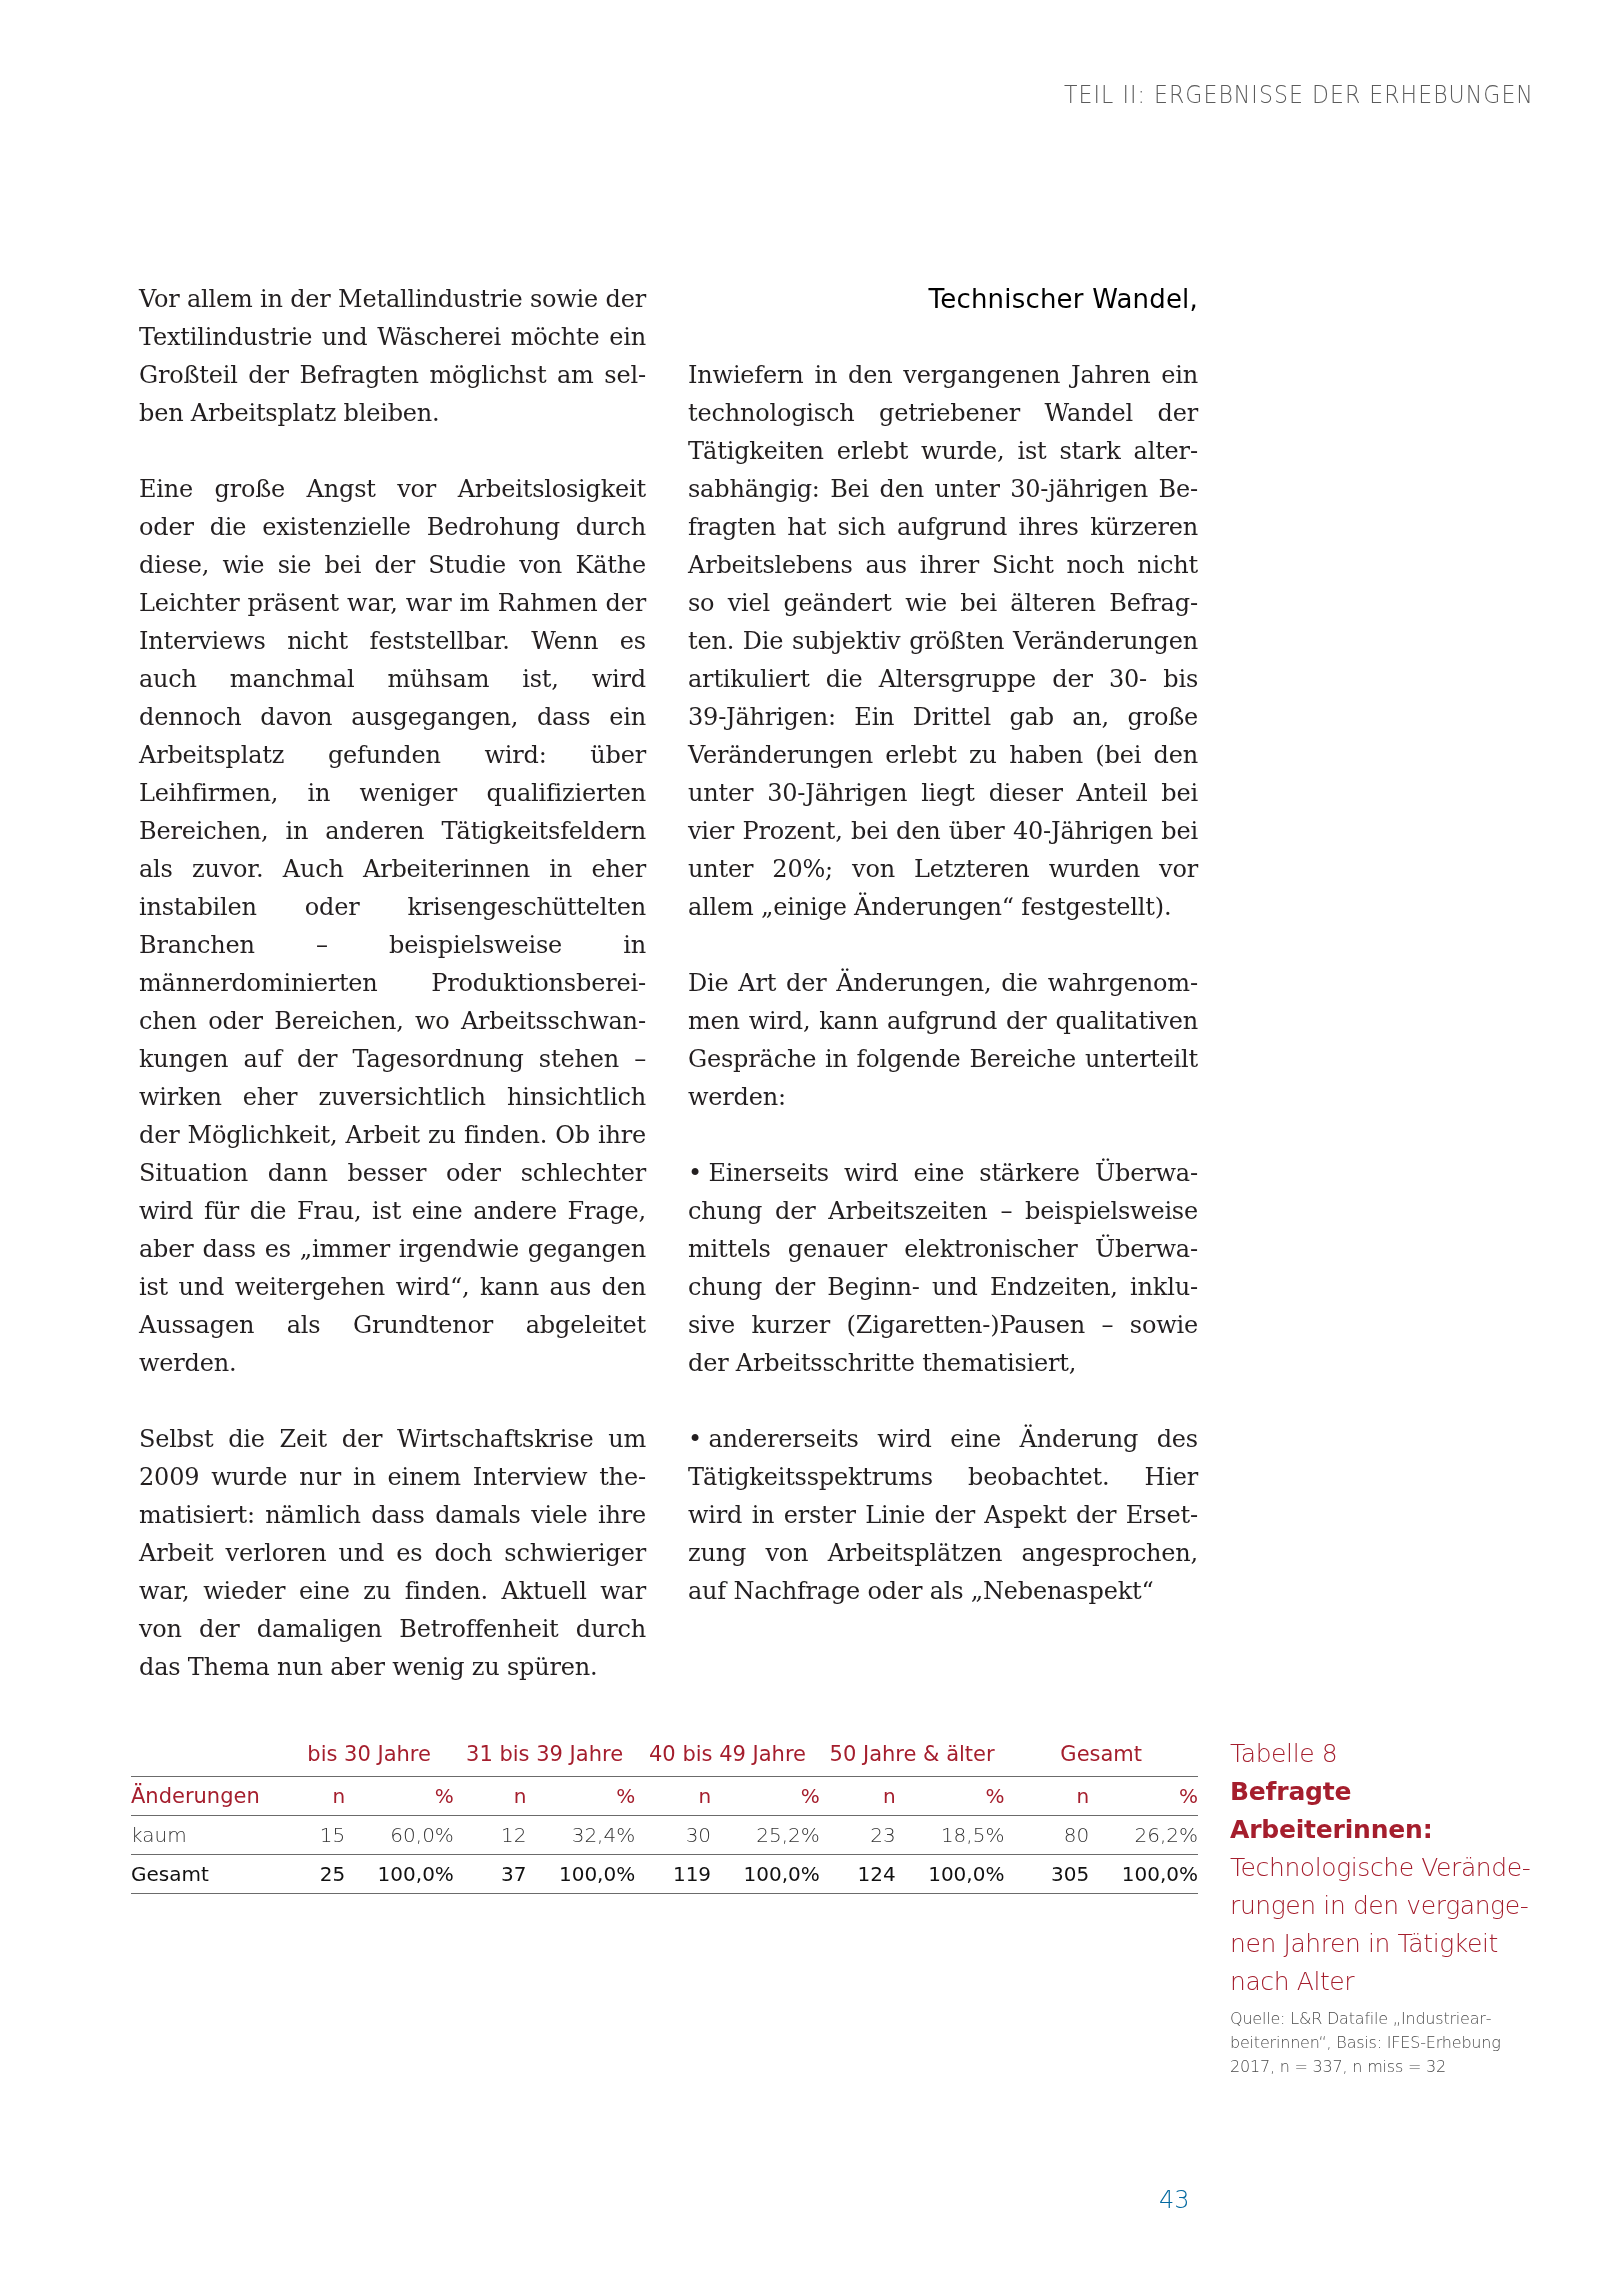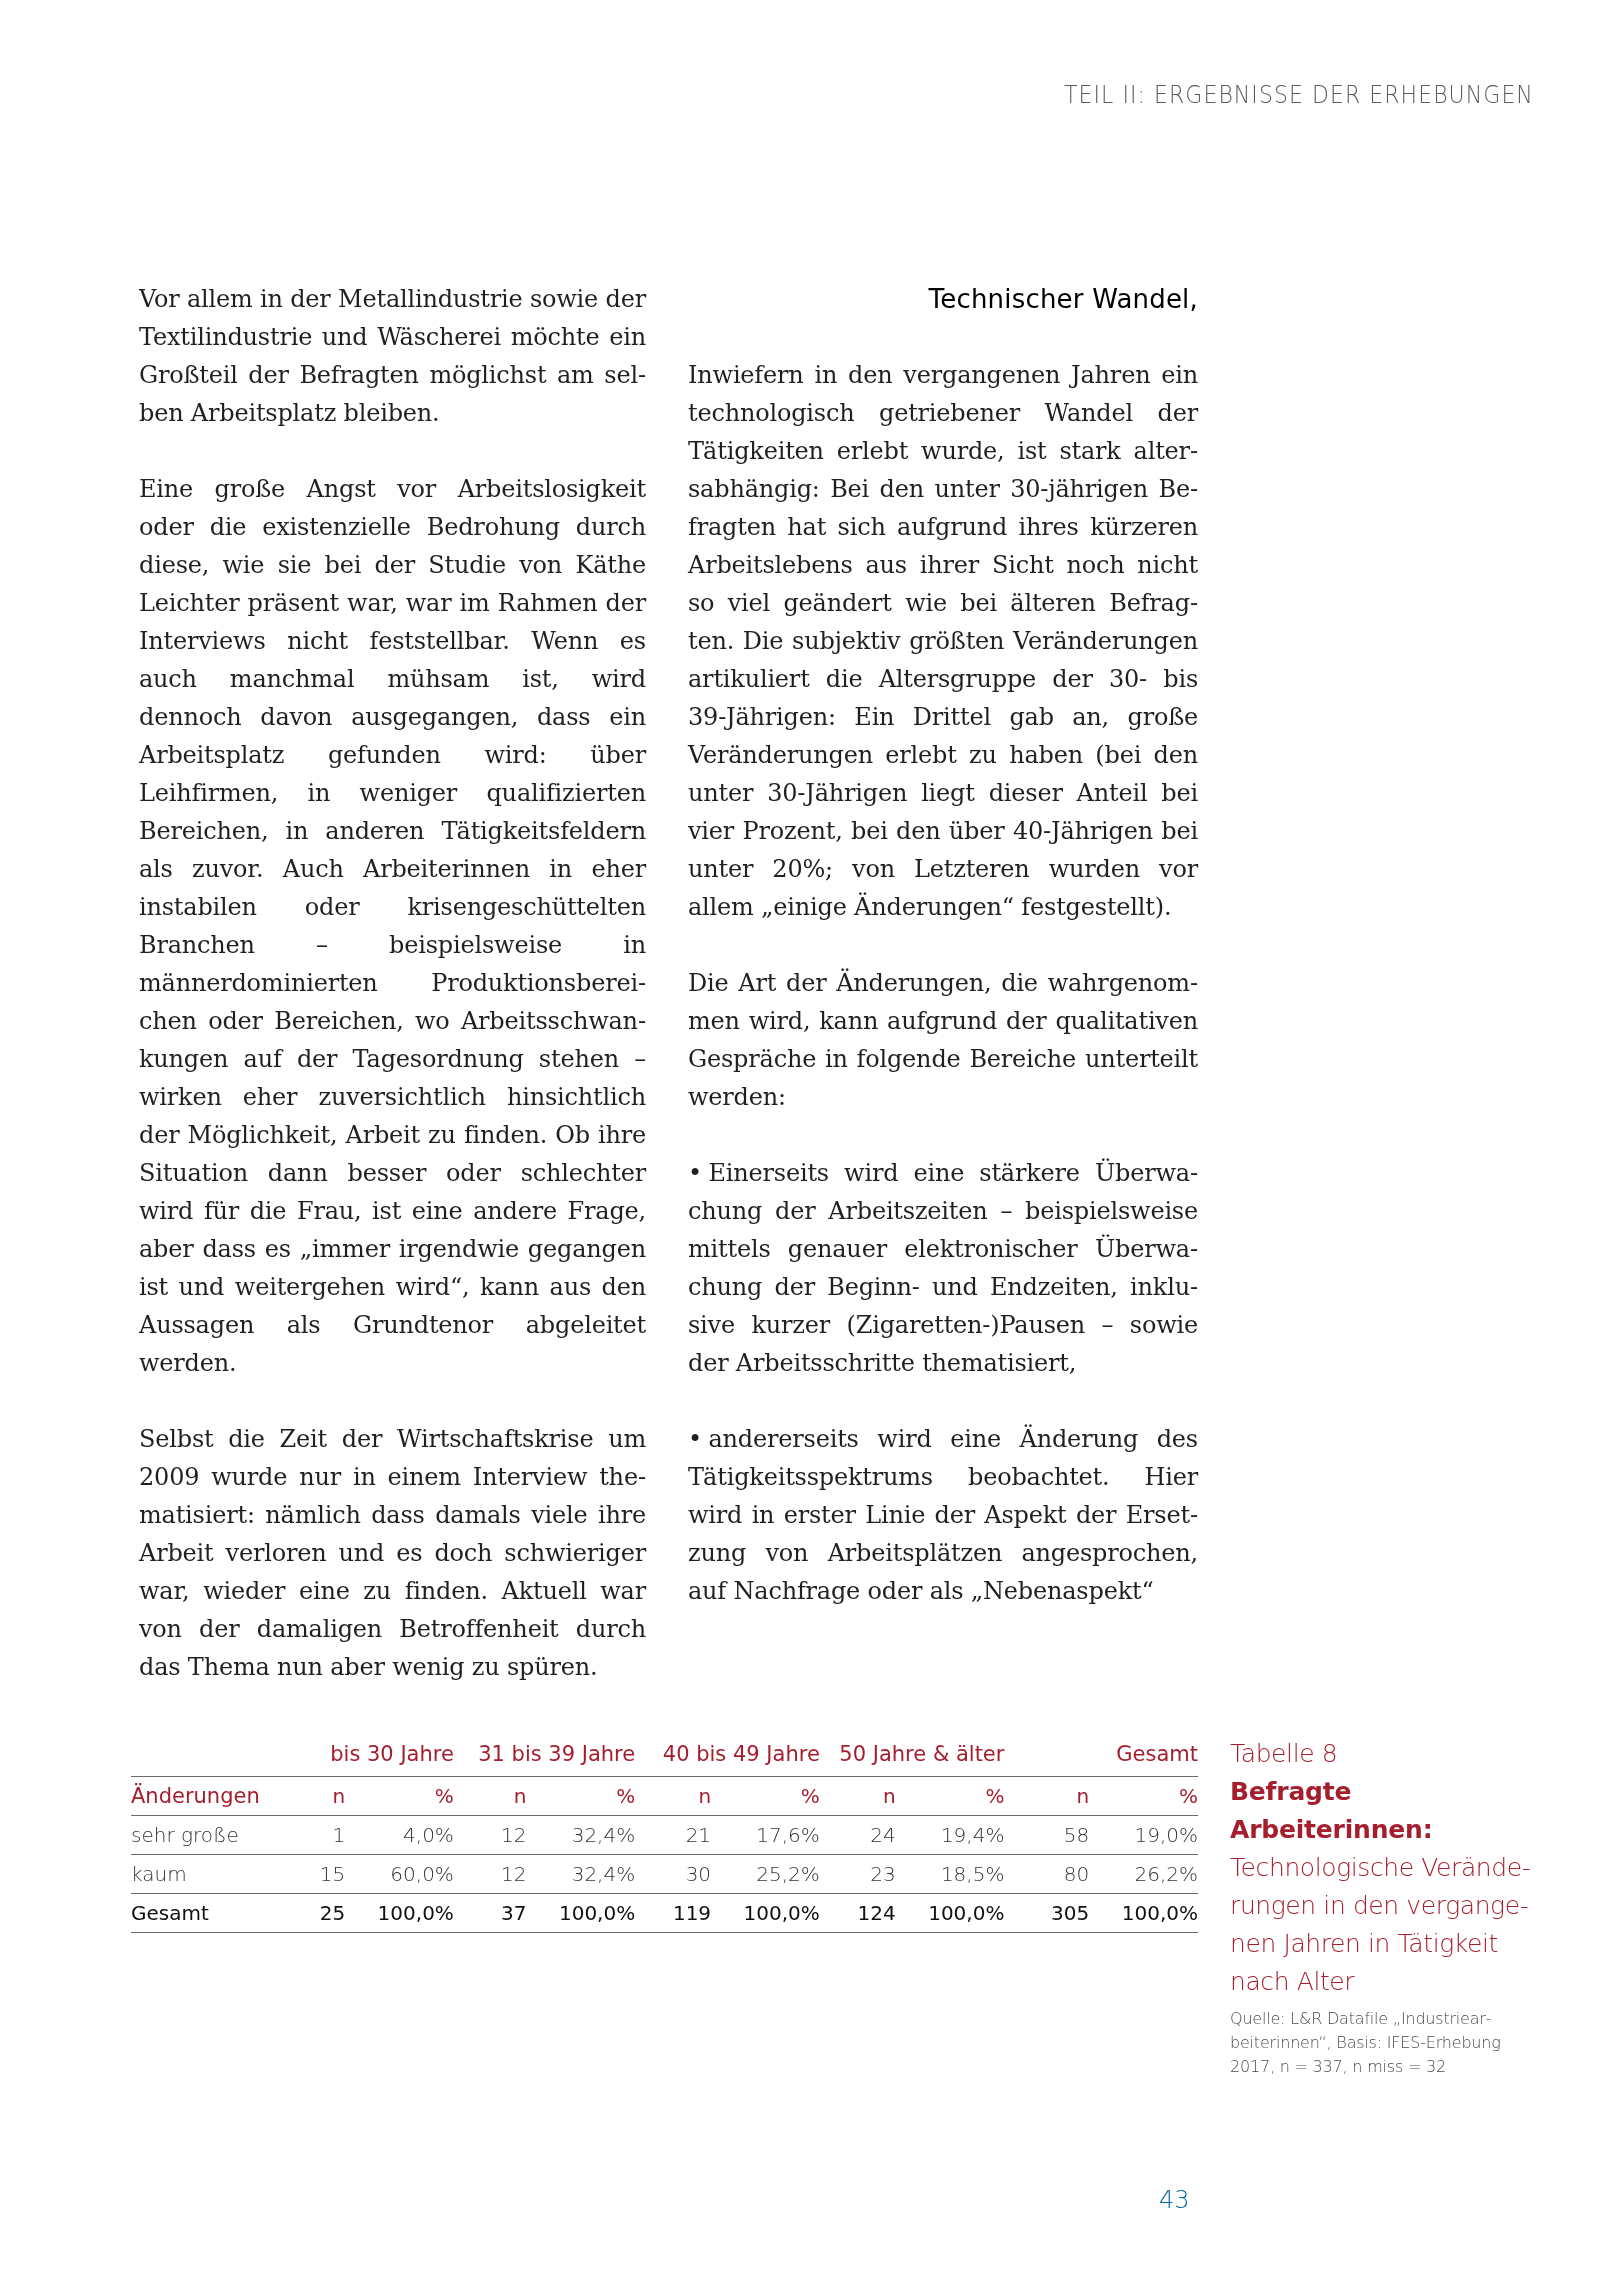--- a/index.html
+++ b/index.html
@@ -26,21 +26,21 @@
   }
   .bullet-dot { display:inline-block; margin-right:6.5px; }
 
   
   .data-table {
     position:absolute; left:131px; top:1731px; width:1067px;
     border-collapse:collapse;
     font-family:"DejaVu Sans", sans-serif; font-size:20px; color:#231f20;
   }
   .data-table td, .data-table th { padding:0; height:38px; vertical-align:middle; font-weight:normal; }
-  .data-table .group-row th { color:#a51e2d; text-align:right; font-size:21px; height:45px; vertical-align:middle; }
+  .data-table .group-row th { color:#a51e2d; text-align:center; font-size:21px; height:45px; vertical-align:middle; }
   .data-table .group-row th.g-empty { text-align:left; }
   .data-table .sub-row th { color:#a51e2d; text-align:right; border-top:1.6px solid #6b6b6b; border-bottom:1.6px solid #6b6b6b; }
   .data-table .sub-row th.label-head { text-align:left; font-size:21px; }
   .data-table tbody td { text-align:right; border-bottom:1.6px solid #6b6b6b; font-weight:300; color:#333; }
   .data-table tbody td.row-label { text-align:left; }
   .data-table tbody tr.total-row td { color:#111; font-weight:normal; }
   .c-label { width:162px; }
   .c-n { width:73px; }
   .c-p { width:120px; }
   .c-n.g2, .c-n.g3, .c-n.g4 { width:89px; }
@@ -115,33 +115,20 @@
       <th>n</th>
       <th>%</th>
       <th>n</th>
       <th>%</th>
       <th>n</th>
       <th>%</th>
     </tr>
   </thead>
   <tbody id="table-body">
       <tr>
-        <td class="row-label">sehr große</td>
-        <td>1</td>
-        <td>4,0%</td>
-        <td>12</td>
-        <td>32,4%</td>
-        <td>21</td>
-        <td>17,6%</td>
-        <td>24</td>
-        <td>19,4%</td>
-        <td>58</td>
-        <td>19,0%</td>
-      </tr>
-      <tr>
         <td class="row-label">kaum</td>
         <td>15</td>
         <td>60,0%</td>
         <td>12</td>
         <td>32,4%</td>
         <td>30</td>
         <td>25,2%</td>
         <td>23</td>
         <td>18,5%</td>
         <td>80</td>

